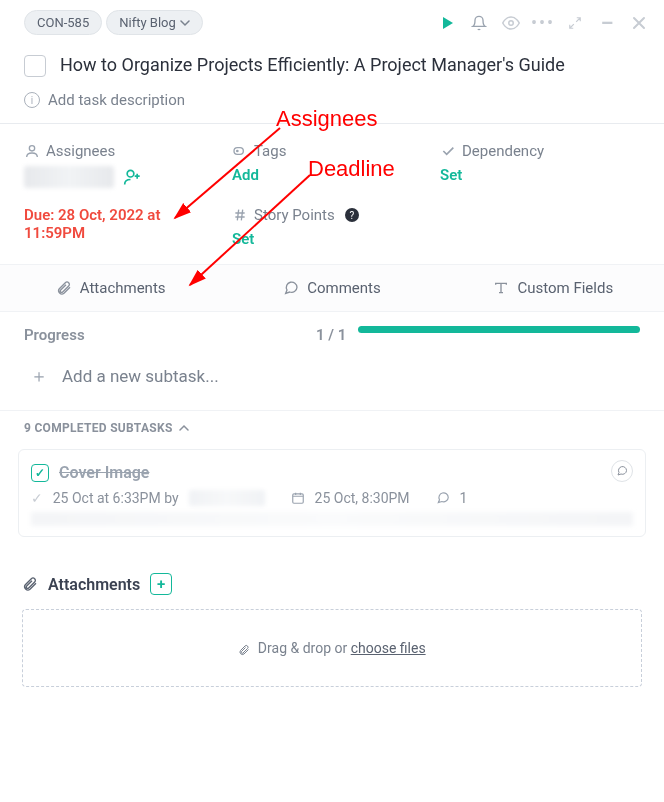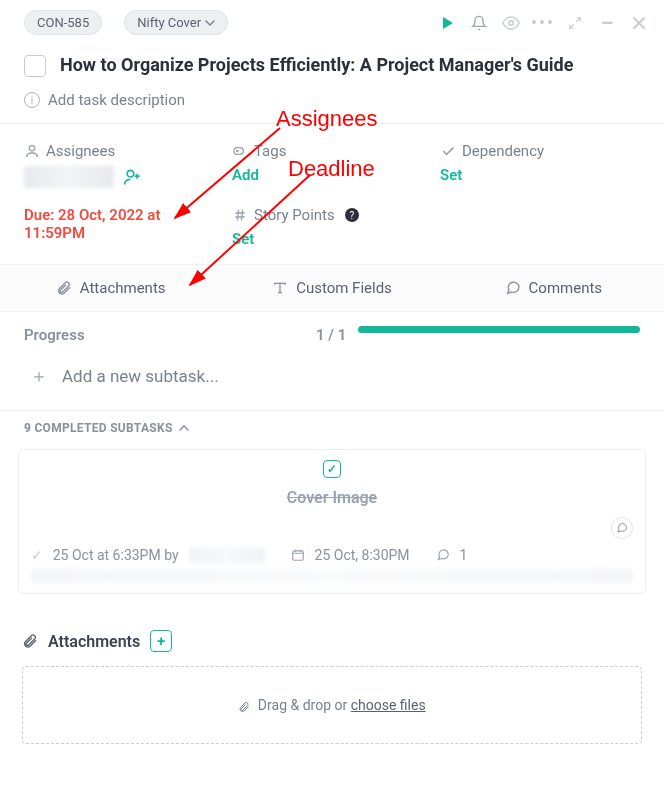--- a/index.html
+++ b/index.html
@@ -12,21 +12,21 @@
     overflow: hidden;
     position: relative;
     font-size: 14px;
   }
   .header {
     display: flex;
     align-items: center;
     justify-content: space-between;
     padding: 10px 16px 8px 24px;
   }
-  .header-left { display: flex; align-items: center; gap: 22px; }
+  .header-left { display: flex; align-items: center; gap: 4px; }
   .pill {
     background: #edf0f3;
     border: 1px solid #e0e4e8;
     border-radius: 14px;
     padding: 4px 12px;
     font-size: 13px;
     color: #5a6270;
     display: inline-flex;
     align-items: center;
     gap: 4px;
@@ -40,21 +40,21 @@
     align-items: flex-start;
     padding: 10px 24px 6px 24px;
     gap: 14px;
   }
   .checkbox {
     width: 22px; height: 22px; border: 1.5px solid #c7ccd3; border-radius: 4px;
     display:flex; align-items:center; justify-content:center; flex-shrink:0;
     margin-top: 2px;
   }
   .title-text {
-    font-size: 18px; font-weight: 700; color: #2b303b; line-height:1.35;
+    font-size: 18px; font-weight: 400; color: #2b303b; line-height:1.35;
   }
   .desc-row {
     padding: 8px 24px 14px 24px;
     display:flex; align-items:center; gap:8px;
     color:#7a828e; font-size:15px;
   }
   .desc-row .info-icon {
     width:16px; height:16px; border:1.5px solid #aab1bb; border-radius:50%;
     display:flex; align-items:center; justify-content:center;
     font-size:10px; color:#aab1bb;
@@ -115,21 +115,21 @@
   .plus-thin { font-size:18px; color:#9aa3af; }
   .completed-toggle {
     padding: 10px 24px; color:#8a919c; font-size:12px; font-weight:700;
     letter-spacing:0.3px; display:flex; align-items:center; gap:6px; cursor:pointer;
     border-top:1px solid #f0f2f5;
   }
   .subtask-card {
     border:1px solid #eceff2; border-radius:6px; margin: 4px 18px 6px 18px;
     padding: 10px 12px 0 12px; background:#fff;
   }
-  .subtask-top { display:flex; align-items:center; gap:10px;flex-direction:column; }
+  .subtask-top { display:flex; align-items:flex-end; gap:10px; }
   .strike { text-decoration: line-through; color:#9aa3af; font-size:16px; font-weight:600;}
   .subtask-meta {
     display:flex; align-items:center; gap:10px; padding:8px 0 2px 0;
     color:#8a919c; font-size:14px; flex-wrap:wrap;
   }
   .subtask-meta .sep { width:6px; }
   .mini-check { color:#c7ccd3; font-size:14px; }
   .comment-badge {
     margin-left:auto; width:22px; height:22px; border:1px solid #dfe3e7;
     border-radius:50%; display:flex; align-items:center; justify-content:center;
@@ -173,21 +173,21 @@
 </style>
 </head>
 <body>
 
 <div class="header">
   <div class="header-left">
     <div class="pill">
       <span>CON-585</span>
     </div>
     <div class="pill">
-      <span>Nifty Cover</span>
+      <span>Nifty Blog</span>
       <svg width="10" height="10" viewBox="0 0 10 10">
           <path d="M1 3l4 4 4-4" stroke="#7a828e" stroke-width="1.5" fill="none" stroke-linecap="round"></path>
         </svg>
     </div>
   </div>
   <div class="header-right">
     <span class="hicon play">
       <svg width="16" height="16" viewBox="0 0 16 16">
           <path d="M4 2l10 6-10 6z" fill="#13b89a"></path>
         </svg>
@@ -293,29 +293,29 @@
 
 <div class="tabs">
   <div class="tab">
     <svg viewBox="0 0 24 24" fill="none" stroke="#8a919c" stroke-width="2">
         <path d="M21 11l-9 9a5 5 0 01-7-7l9-9a3.5 3.5 0 015 5l-9 9a2 2 0 01-3-3l8-8"></path>
       </svg>
     <span>Attachments</span>
   </div>
   <div class="tab">
     <svg viewBox="0 0 24 24" fill="none" stroke="#8a919c" stroke-width="2">
-        <path d="M4 7V5h16v2M9 19h6M12 5v14"></path>
-      </svg>
-    <span>Custom Fields</span>
+        <path d="M21 11a8 8 0 01-11 7l-6 2 2-5a8 8 0 1115-4z"></path>
+      </svg>
+    <span>Comments</span>
   </div>
   <div class="tab">
     <svg viewBox="0 0 24 24" fill="none" stroke="#8a919c" stroke-width="2">
-        <path d="M21 11a8 8 0 01-11 7l-6 2 2-5a8 8 0 1115-4z"></path>
-      </svg>
-    <span>Comments</span>
+        <path d="M4 7V5h16v2M9 19h6M12 5v14"></path>
+      </svg>
+    <span>Custom Fields</span>
   </div>
 </div>
 
 <div class="progress-row">
   <span class="progress-label">Progress</span>
   <span class="progress-count">1 / 1</span>
   <div class="progress-bar"></div>
 </div>
 
 <div class="add-subtask">
@@ -371,21 +371,21 @@
     <svg width="12" height="12" viewBox="0 0 24 24" fill="none" stroke="#7a828e" stroke-width="2" style="vertical-align:middle;margin-right:4px;">
         <path d="M21 11l-9 9a5 5 0 01-7-7l9-9a3.5 3.5 0 015 5l-9 9a2 2 0 01-3-3l8-8"></path>
       </svg>
     <span>Drag &amp; drop or </span><a>choose files</a>
   </div>
 </div>
 
 <div class="annot" style="left:276px; top:106px;">
   <span class="annot-label">Assignees</span>
 </div>
-<div class="annot" style="left:288px; top:156px;">
+<div class="annot" style="left:308px; top:156px;">
   <span class="annot-label">Deadline</span>
 </div>
 <svg class="arrow-svg" style="left:0;top:0;" width="664" height="802">
   <defs>
     <marker id="ah" markerWidth="10" markerHeight="10" refX="8" refY="3" orient="auto">
       <path d="M0,0 L0,6 L9,3 z" fill="#f00"></path>
     </marker>
   </defs>
   <line x1="280" y1="128" x2="175" y2="218" stroke="#f00" stroke-width="2" marker-end="url(#ah)"></line>
   <line x1="310" y1="175" x2="190" y2="285" stroke="#f00" stroke-width="2" marker-end="url(#ah)"></line>

